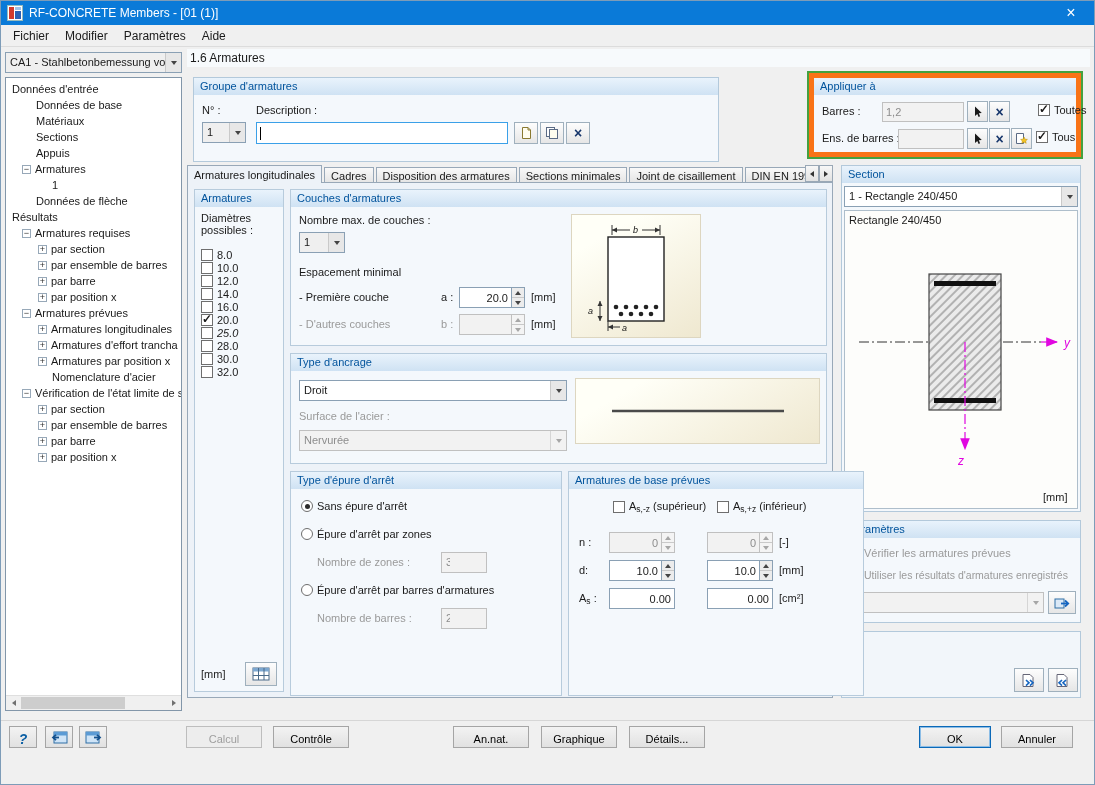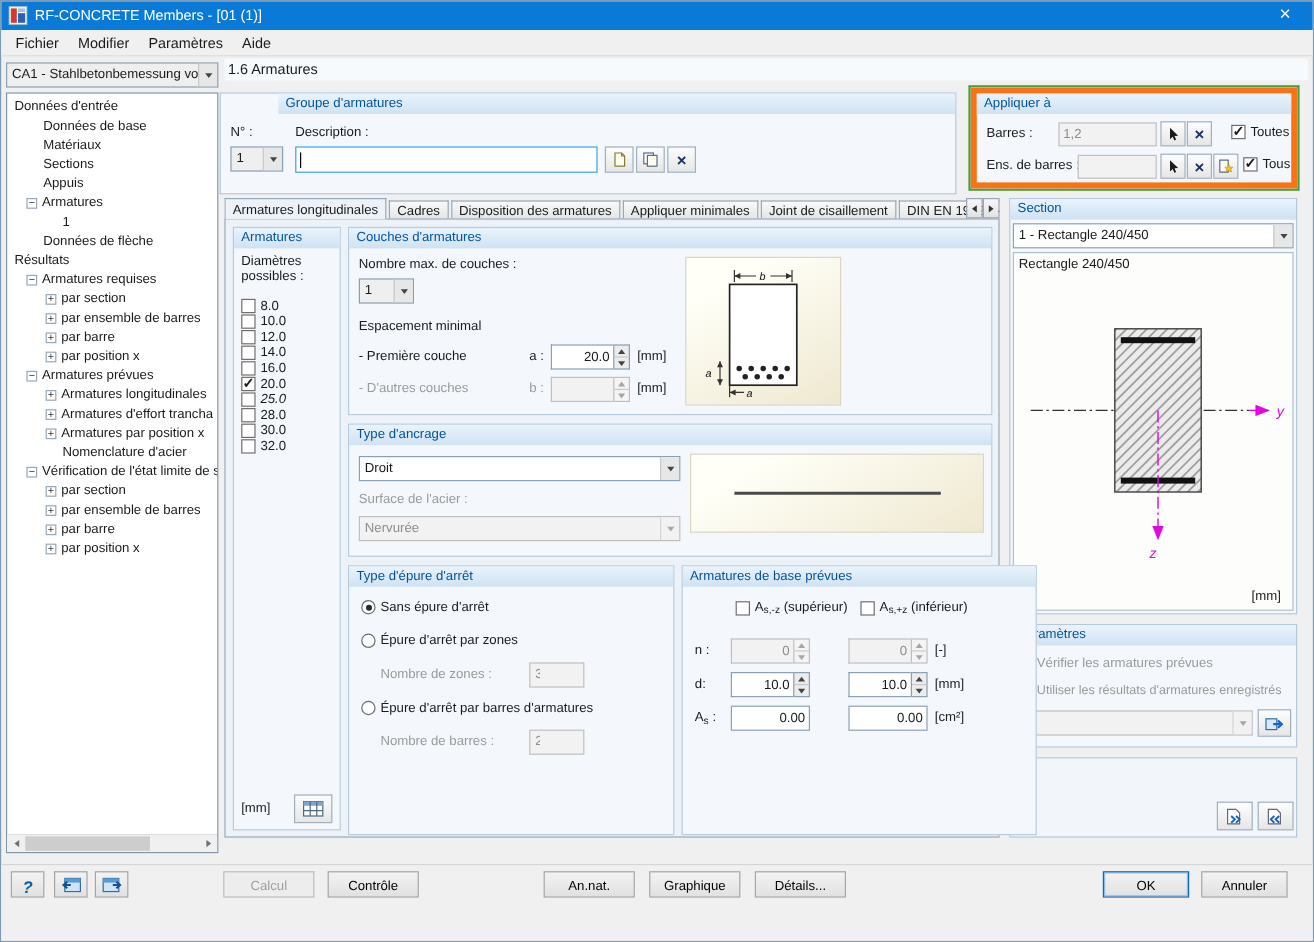--- a/index.html
+++ b/index.html
@@ -225,21 +225,21 @@
       <span class="hs-btn hs-left"></span>
       <span class="hs-track">
           <span class="hs-thumb"></span>
         </span>
       <span class="hs-btn hs-right"></span>
     </div>
   </div>
 
   <div class="page-title">1.6 Armatures</div>
 
-  <div class="panel" style="left:182px; top:76px; width:614px; height:85px;padding-left:48px;">
+  <div class="panel" style="left:192px; top:76px; width:526px; height:85px;">
     <div class="panel-h">Groupe d'armatures</div>
     <span class="lbl" style="left:8px; top:26px;">N° :</span>
     <div class="combo gray" style="position:absolute; left:8px; top:44px; width:44px;">
       <span class="combo-text">1</span>
       <span class="combo-arrow"></span>
     </div>
     <span class="lbl" style="left:62px; top:26px;">Description :</span>
     <div class="inputbox focus" style="left:62px; top:44px; width:252px;">
       <span></span>
         <span class="caret"></span>
@@ -269,21 +269,21 @@
         <span>1,2</span>
       </div>
       <button class="tool-btn" style="left:153px; top:23px; width:21px; height:21px;">
         <svg width="11" height="12" viewBox="0 0 11 12">
             <path d="M3,0.5 L3,10 L5.3,7.9 L6.6,11 L8.1,10.3 L6.8,7.3 L9.8,7.1 Z" fill="#1a1a1a"></path>
           </svg>
       </button>
       <button class="tool-btn" style="left:175px; top:23px; width:21px; height:21px;">
         <span class="x-icon">×</span>
       </button>
-      <span class="cbrow" style="left:212px; top:26px;">
+      <span class="cbrow" style="left:224px; top:26px;">
         <span class="cb checked"></span>
         <span>Toutes</span>
       </span>
       <span class="lbl" style="left:8px; top:54px;">Ens. de barres :</span>
       <div class="inputbox disabled" style="left:84px; top:51px; width:66px; height:20px;">
         <span></span>
       </div>
       <button class="tool-btn" style="left:153px; top:50px; width:21px; height:21px;">
         <svg width="11" height="12" viewBox="0 0 11 12">
             <path d="M3,0.5 L3,10 L5.3,7.9 L6.6,11 L8.1,10.3 L6.8,7.3 L9.8,7.1 Z" fill="#1a1a1a"></path>
@@ -302,21 +302,21 @@
         <span class="cb checked"></span>
         <span>Tous</span>
       </span>
     </div>
   </div>
 
   <div class="tabstrip">
     <span class="tab active">Armatures longitudinales</span>
     <span class="tab">Cadres</span>
     <span class="tab">Disposition des armatures</span>
-    <span class="tab">Appliquer minimales</span>
+    <span class="tab">Sections minimales</span>
     <span class="tab">Joint de cisaillement</span>
     <span class="tab">DIN EN 1992-1-</span>
   </div>
   <button class="tab-arrow ta-l" style="left:804px;"></button>
   <button class="tab-arrow ta-r" style="left:818px;"></button>
 
   <div class="tabpanel">
 
     <div class="sp" style="left:6px; top:6px; width:90px; height:503px;">
       <div class="panel-h">Armatures</div>

